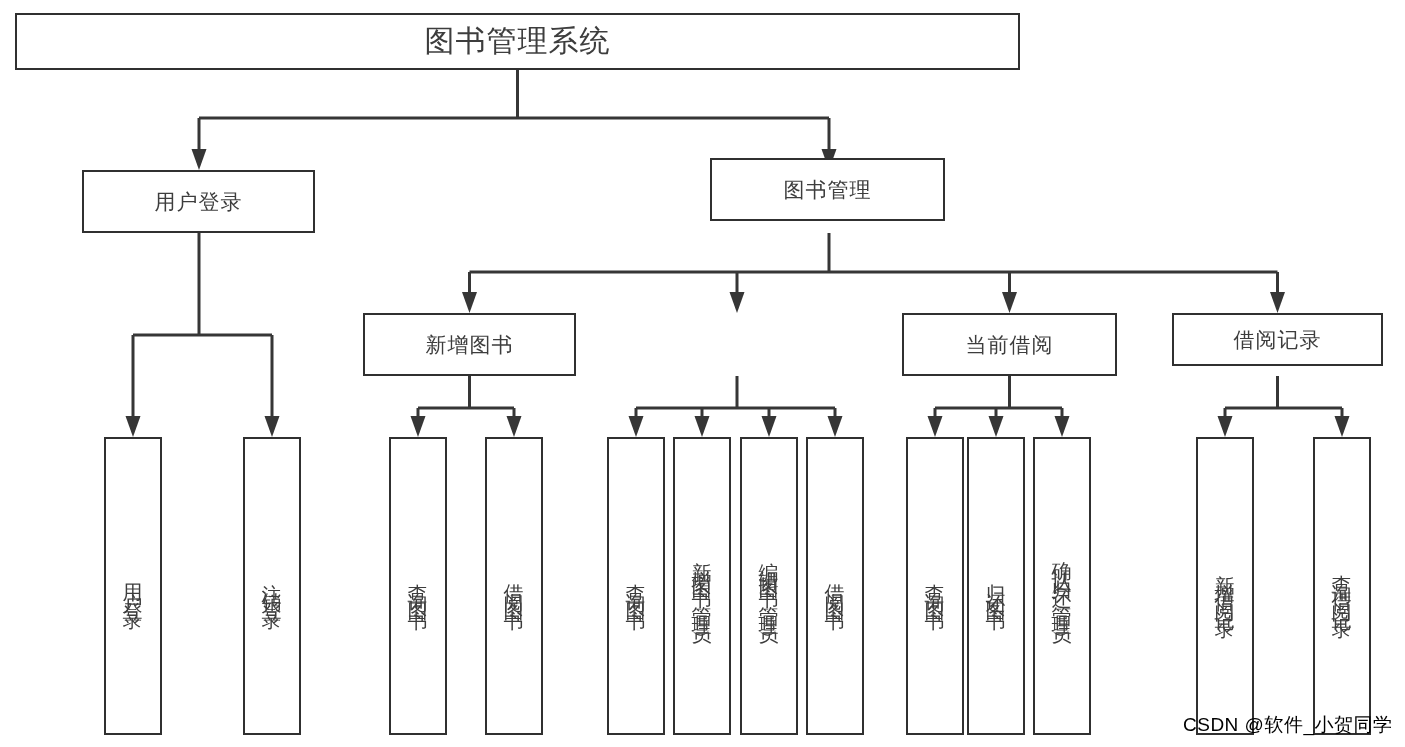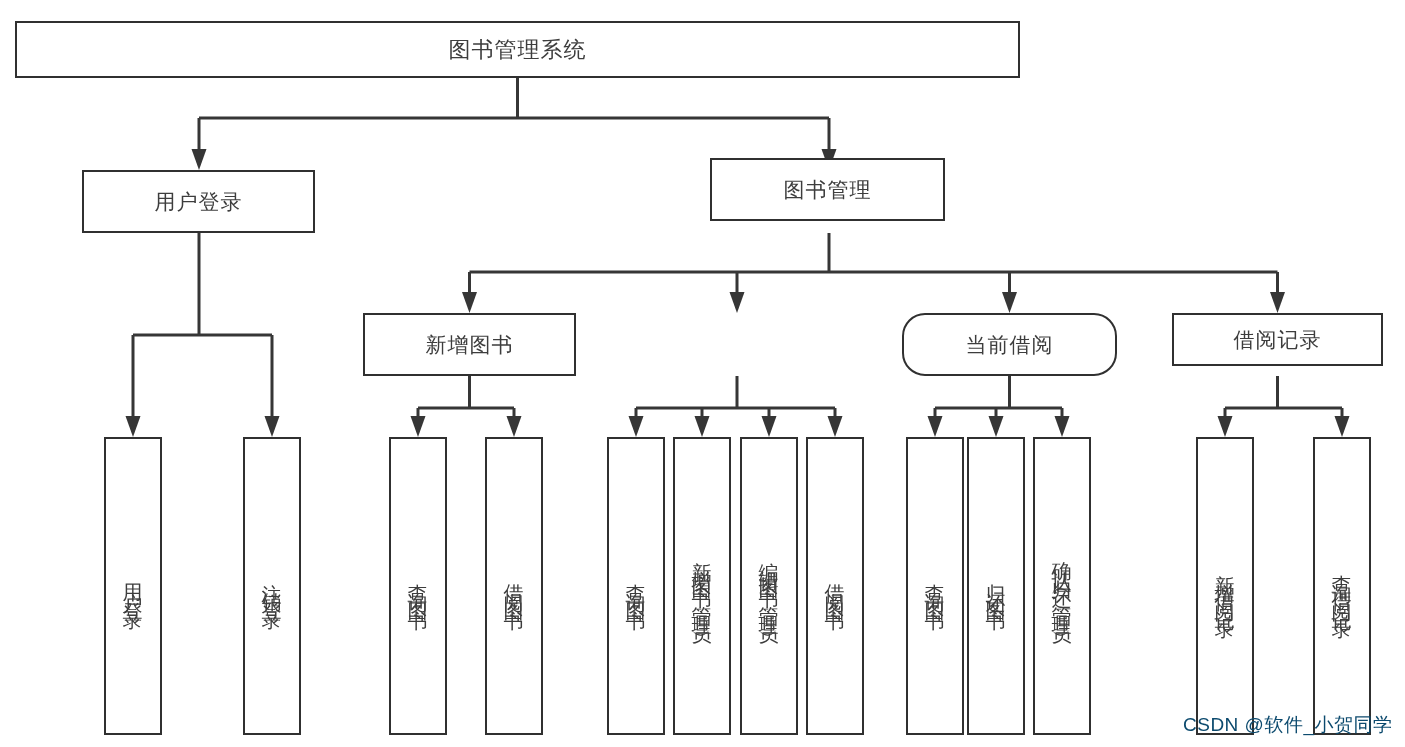--- a/index.html
+++ b/index.html
@@ -28,21 +28,21 @@
     border: 2px solid var(--border);
     background: #fff;
     display: flex;
     align-items: center;
     justify-content: center;
     font-size: 21px;
     letter-spacing: 1px;
     box-sizing: border-box;
     color: var(--text);
   }
-  .box.root { font-size: 22px; margin-top: 8px; }
+  .box.root { font-size: 30px; }
   .leaf {
     position: absolute;
     border: 2px solid var(--border);
     background: #fff;
     width: 58px;
     height: 298px;
     top: 437px;
     display: flex;
     align-items: center;
     justify-content: center;
@@ -112,21 +112,21 @@
       <polygon points="1334.5,416 1349.5,416 1342,437"></polygon>
     </g>
   </svg>
 
   <div class="box root" style="left:15px; top:13px; width:1005px; height:57px;">图书管理系统</div>
 
   <div class="box" style="left:82px; top:170px; width:233px; height:63px;">用户登录</div>
   <div class="box" style="left:710px; top:158px; width:235px; height:63px;">图书管理</div>
 
   <div class="box" style="left:363px; top:313px; width:213px; height:63px;">新增图书</div>
-  <div class="box" style="left:902px; top:313px; width:215px; height:63px;border-radius:23px;">当前借阅</div>
+  <div class="box" style="left:902px; top:313px; width:215px; height:63px;">当前借阅</div>
   <div class="box" style="left:1172px; top:313px; width:211px; height:53px;">借阅记录</div>
 
   <div class="leaf" style="left:104px;">
     <span>用户登录</span>
   </div>
   <div class="leaf" style="left:243px;">
     <span>注销登录</span>
   </div>
 
   <div class="leaf" style="left:389px;">
@@ -159,15 +159,15 @@
     <span>确认归还（管理员）</span>
   </div>
 
   <div class="leaf" style="left:1196px;">
     <span>新增借阅记录</span>
   </div>
   <div class="leaf" style="left:1313px;">
     <span>查询借阅记录</span>
   </div>
 
-  <div class="watermark" style="color: #0c4a6e;">CSDN @软件_小贺同学</div>
+  <div class="watermark" style="color: #000000;">CSDN @软件_小贺同学</div>
 
 </div>
 
 </body></html>

